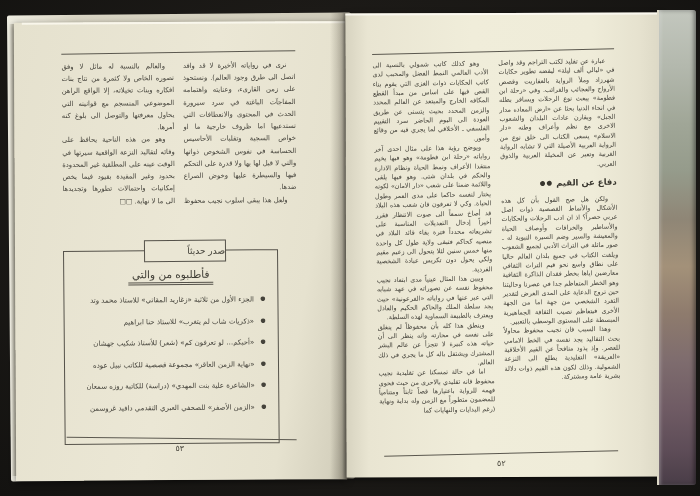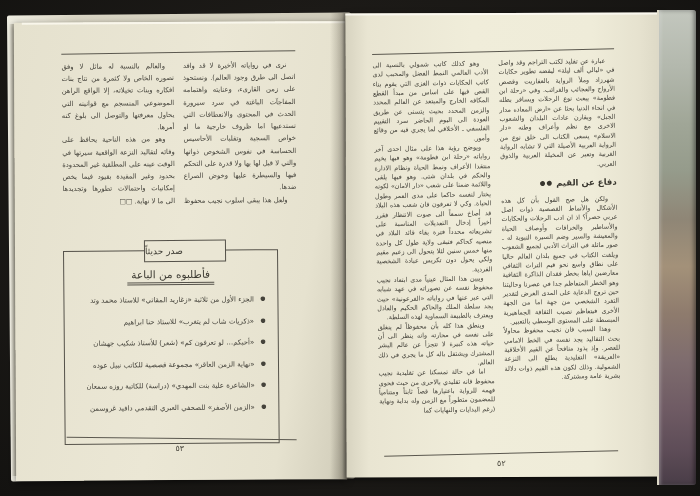--- a/index.html
+++ b/index.html
@@ -45,21 +45,21 @@
   .bodycol p{text-indent:9px;}
 
   
   .lp-content{position:absolute;left:48px;top:30px;width:234px;transform:rotate(-0.2deg);}
   .lp-rule-top{margin-bottom:7px;transform:rotate(-0.4deg);}
   .lp-cols{display:flex;direction:rtl;gap:9px;height:146px;overflow:hidden;}
   .lp-cols .bodycol{width:113px;font-size:6.8px;line-height:1.8;}
   .lp-box{position:relative;margin-top:44px;width:213px;height:192px;
     border:1px solid #55524a;}
   .lp-badge{position:absolute;top:-11px;left:80px;width:80px;height:20px;line-height:20px;
-    border:1px solid #55524a;background:#eae6d4;text-align:left;
+    border:1px solid #55524a;background:#eae6d4;text-align:right;
     font-size:9px;color:#3e3c34;}
   .lp-box-title{margin-top:17px;text-align:center;font-size:10.5px;color:#3e3c34;}
   .lp-box-title span{border-bottom:3px double #55524a;padding:0 4px 2px 4px;}
   .lp-list{list-style:none;margin:15px 12px 0 8px;padding:0;direction:rtl;}
   .lp-list li{font-size:7px;color:#45433b;margin-bottom:12.5px;text-align:right;
     white-space:nowrap;overflow:hidden;}
   .lp-list .bullet{font-size:6px;margin-left:4px;vertical-align:1px;}
   .lp-rule-bottom{position:absolute;top:386px;left:2px;width:230px;transform:rotate(1.1deg);}
   .lp-pagenum{position:absolute;top:392px;left:0;width:230px;text-align:center;
     font-size:8px;color:#4a483f;}
@@ -95,21 +95,21 @@
         </div>
         <div class="bodycol">
           <p>والعالم بالنسبة له ماثل لا وفق تصوره الخاص ولا كثمرة من نتاج بنات افكاره وبنات تخيلاته، إلا الواقع الراهن الموضوعي المنسجم مع قوانينه التي يحاول معرفتها والتوصل الى بلوغ كنه أمرها.</p>
           <p>وهو من هذه الناحية يحافظ على وفائه لتقاليد النزعة الواقعية سيرتها في الوقت عينه على المطلقية غير المحدودة بحدود وغير المقيدة بقيود فيما يخص إمكانيات واحتمالات تطورها وتجديدها الى ما لا نهاية. □□</p>
         </div>
       </div>
 
       <div class="lp-box">
         <div class="lp-badge">صدر حديثاً</div>
         <div class="lp-box-title">
-          <span>فأطلبوه من الباعة</span>
+          <span>فأطلبوه من والتي</span>
         </div>
         <ul class="lp-list">
           <li>
             <span class="bullet">●</span>
             <span>الجزء الأول من ثلاثية «زغاريد المقاتي» للاستاذ محمد وتد</span>
           </li>
           <li>
             <span class="bullet">●</span>
             <span>«ذكريات شاب لم يتغرب» للاستاذ حنا ابراهيم</span>
           </li>

